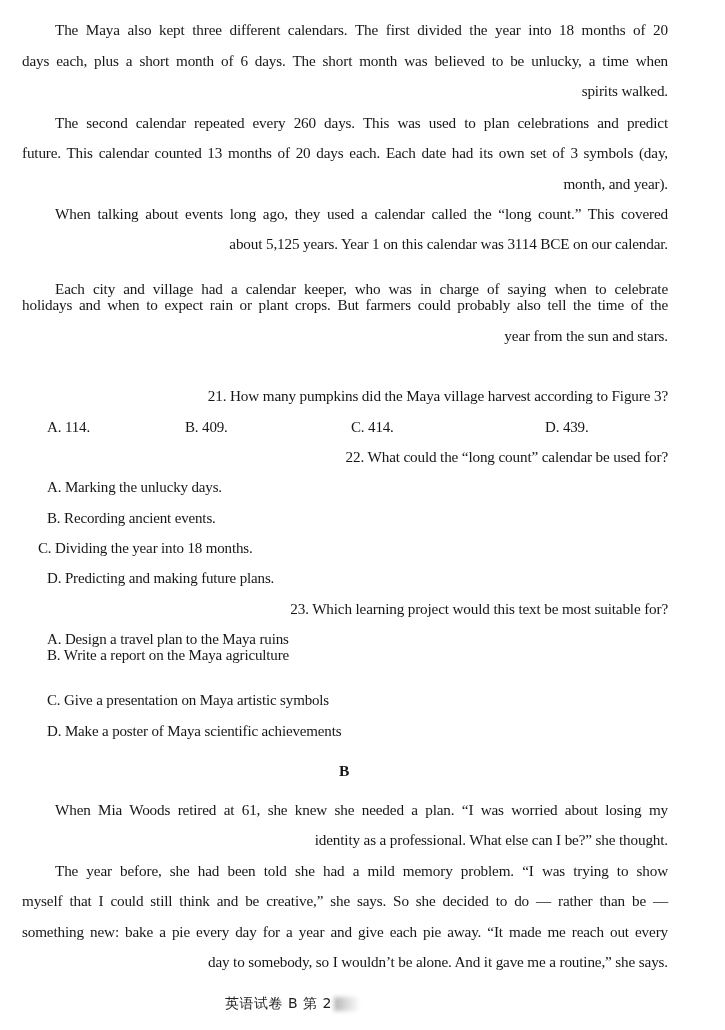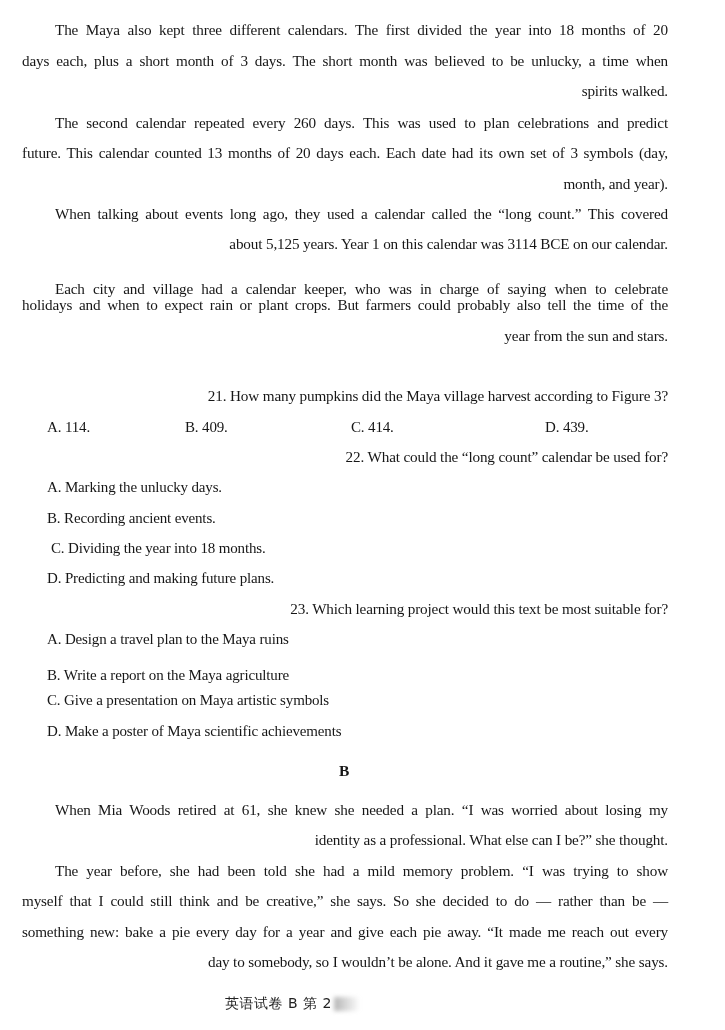--- a/index.html
+++ b/index.html
@@ -28,21 +28,21 @@
   }
 </style>
 </head>
 <body>
 
 <div class="page">
 
   <div>
     <div>
       <div class="line indent just" style="top:21px">The Maya also kept three different calendars. The first divided the year into 18 months of 20</div>
-      <div class="line just" style="top:52px">days each, plus a short month of 3 days. The short month was believed to be unlucky, a time when</div>
+      <div class="line just" style="top:52px">days each, plus a short month of 6 days. The short month was believed to be unlucky, a time when</div>
       <div class="line" style="top:82px">spirits walked.</div>
     </div>
     <div>
       <div class="line indent just" style="top:114px">The second calendar repeated every 260 days. This was used to plan celebrations and predict</div>
       <div class="line just" style="top:144px">future. This calendar counted 13 months of 20 days each. Each date had its own set of 3 symbols (day,</div>
       <div class="line" style="top:175px">month, and year).</div>
     </div>
     <div>
       <div class="line indent just" style="top:205px">When talking about events long ago, they used a calendar called the “long count.” This covered</div>
       <div class="line" style="top:235px">about 5,125 years. Year 1 on this calendar was 3114 BCE on our calendar.</div>
@@ -59,28 +59,28 @@
     <div class="opt" style="left:47px; top:418px">A. 114.</div>
     <div class="opt" style="left:185px; top:418px">B. 409.</div>
     <div class="opt" style="left:351px; top:418px">C. 414.</div>
     <div class="opt" style="left:545px; top:418px">D. 439.</div>
   </div>
 
   <div>
     <div class="line" style="top:448px">22. What could the “long count” calendar be used for?</div>
     <div class="opt" style="left:47px; top:478px">A. Marking the unlucky days.</div>
     <div class="opt" style="left:47px; top:509px">B. Recording ancient events.</div>
-    <div class="opt" style="left:51px; top:539px">C. Dividing the year into 18 months.</div>
+    <div class="opt" style="left:38px; top:539px">C. Dividing the year into 18 months.</div>
     <div class="opt" style="left:47px; top:569px">D. Predicting and making future plans.</div>
   </div>
 
   <div>
     <div class="line" style="top:600px">23. Which learning project would this text be most suitable for?</div>
     <div class="opt" style="left:47px; top:630px">A. Design a travel plan to the Maya ruins</div>
-    <div class="opt" style="left:47px; top:666px">B. Write a report on the Maya agriculture</div>
+    <div class="opt" style="left:47px; top:646px">B. Write a report on the Maya agriculture</div>
     <div class="opt" style="left:47px; top:691px">C. Give a presentation on Maya artistic symbols</div>
     <div class="opt" style="left:47px; top:722px">D. Make a poster of Maya scientific achievements</div>
   </div>
 
   <div class="section-letter" style="top:762px">B</div>
 
   <div>
     <div>
       <div class="line indent just" style="top:801px">When Mia Woods retired at 61, she knew she needed a plan. “I was worried about losing my</div>
       <div class="line" style="top:831px">identity as a professional. What else can I be?” she thought.</div>

